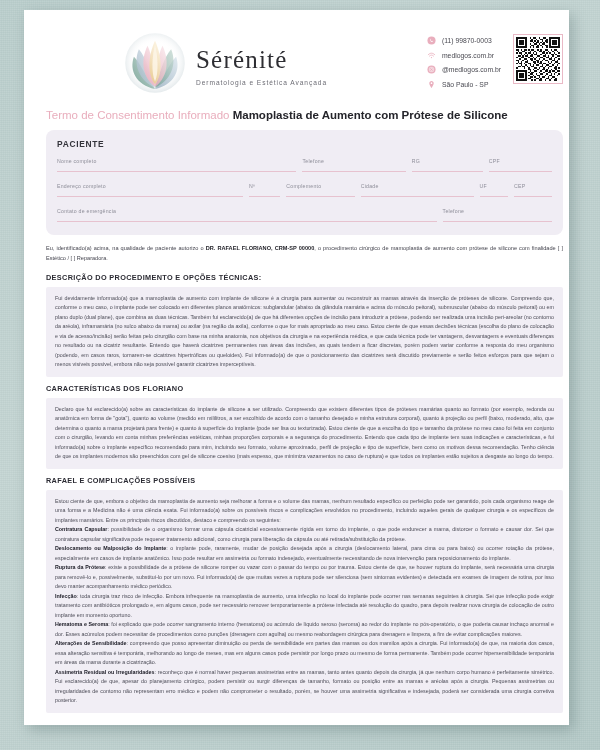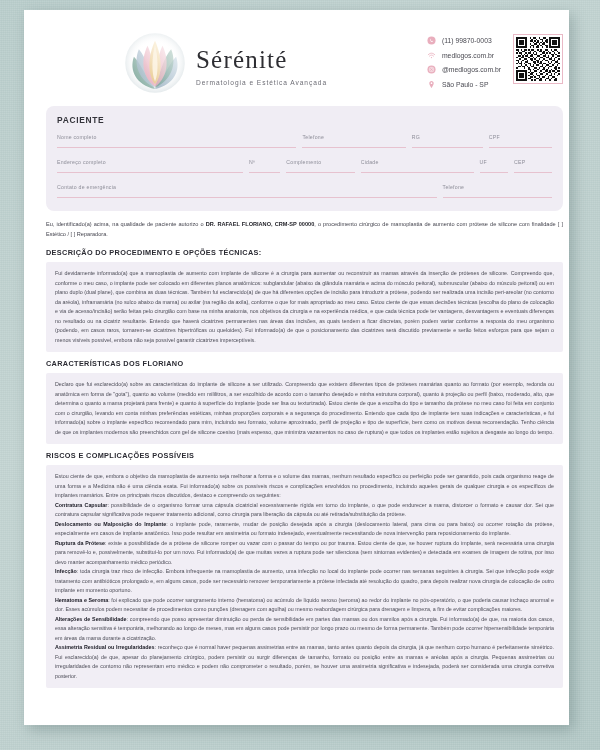--- a/index.html
+++ b/index.html
@@ -520,20 +520,24 @@
               <rect x="15" y="28" width="2" height="1"></rect>
               <rect x="19" y="28" width="1" height="1"></rect>
               <rect x="22" y="28" width="1" height="1"></rect>
               <rect x="25" y="28" width="2" height="1"></rect>
           </g>
         </svg>
       </div>
     </div>
   </div>
 
+  <div class="doc-title">
+    <span class="title-pre">Termo de Consentimento Informado</span>
+    <span class="title-main">Mamoplastia de Aumento com Prótese de Silicone</span>
+  </div>
 
   <div class="panel">
     <div class="panel-title">PACIENTE</div>
 
     <div class="field-row">
       <div class="field" style="width:246px">
         <div class="field-label">Nome completo</div>
       </div>
       <div class="field" style="width:106px">
         <div class="field-label">Telefone</div>
@@ -589,21 +593,21 @@
   </div>
 
   <div class="section">
     <div class="section-head">CARACTERÍSTICAS DOS FLORIANO</div>
     <div class="section-body">
       <p>Declaro que fui esclarecido(a) sobre as características do implante de silicone a ser utilizado. Compreendo que existem diferentes tipos de próteses mamárias quanto ao formato (por exemplo, redonda ou anatômica em forma de "gota"), quanto ao volume (medido em mililitros, a ser escolhido de acordo com o tamanho desejado e minha estrutura corporal), quanto à projeção ou perfil (baixo, moderado, alto, que determina o quanto a mama projetará para frente) e quanto à superfície do implante (pode ser lisa ou texturizada). Estou ciente de que a escolha do tipo e tamanho da prótese no meu caso foi feita em conjunto com o cirurgião, levando em conta minhas preferências estéticas, minhas proporções corporais e a segurança do procedimento. Entendo que cada tipo de implante tem suas indicações e características, e fui informado(a) sobre o implante específico recomendado para mim, incluindo seu formato, volume aproximado, perfil de projeção e tipo de superfície, bem como os motivos dessa recomendação. Tenho ciência de que os implantes modernos são preenchidos com gel de silicone coesivo (mais espesso, que minimiza vazamentos no caso de ruptura) e que todos os implantes estão sujeitos a desgaste ao longo do tempo.</p>
     </div>
   </div>
 
   <div class="section">
-    <div class="section-head">RISCOS E COMPLICAÇÕES POSSÍVEIS</div>
+    <div class="section-head">RAFAEL E COMPLICAÇÕES POSSÍVEIS</div>
     <div class="section-body">
       <p>Estou ciente de que, embora o objetivo da mamoplastia de aumento seja melhorar a forma e o volume das mamas, nenhum resultado específico ou perfeição pode ser garantido, pois cada organismo reage de uma forma e a Medicina não é uma ciência exata. Fui informado(a) sobre os possíveis riscos e complicações envolvidos no procedimento, incluindo aqueles gerais de qualquer cirurgia e os específicos de implantes mamários. Entre os principais riscos discutidos, destaco e compreendo os seguintes:</p>
       <p class="risk-item"><b>Contratura Capsular</b><span>: possibilidade de o organismo formar uma cápsula cicatricial excessivamente rígida em torno do implante, o que pode endurecer a mama, distorcer o formato e causar dor. Sei que contratura capsular significativa pode requerer tratamento adicional, como cirurgia para liberação da cápsula ou até retirada/substituição da prótese.</span></p>
       <p class="risk-item"><b>Deslocamento ou Malposição do Implante</b><span>: o implante pode, raramente, mudar de posição desejada após a cirurgia (deslocamento lateral, para cima ou para baixo) ou ocorrer rotação da prótese, especialmente em casos de implante anatômico. Isso pode resultar em assimetria ou formato indesejado, eventualmente necessitando de nova intervenção para reposicionamento do implante.</span></p>
       <p class="risk-item"><b>Ruptura da Prótese</b><span>: existe a possibilidade de a prótese de silicone romper ou vazar com o passar do tempo ou por trauma. Estou ciente de que, se houver ruptura do implante, será necessária uma cirurgia para removê-lo e, possivelmente, substituí-lo por um novo. Fui informado(a) de que muitas vezes a ruptura pode ser silenciosa (sem sintomas evidentes) e detectada em exames de imagem de rotina, por isso devo manter acompanhamento médico periódico.</span></p>
       <p class="risk-item"><b>Infecção</b><span>: toda cirurgia traz risco de infecção. Embora infrequente na mamoplastia de aumento, uma infecção no local do implante pode ocorrer nas semanas seguintes à cirurgia. Sei que infecção pode exigir tratamento com antibióticos prolongado e, em alguns casos, pode ser necessário remover temporariamente a prótese infectada até resolução do quadro, para depois realizar nova cirurgia de colocação de outro implante em momento oportuno.</span></p>
       <p class="risk-item"><b>Hematoma e Seroma</b><span>: foi explicado que pode ocorrer sangramento interno (hematoma) ou acúmulo de líquido seroso (seroma) ao redor do implante no pós-operatório, o que poderia causar inchaço anormal e dor. Esses acúmulos podem necessitar de procedimentos como punções (drenagem com agulha) ou mesmo reabordagem cirúrgica para drenagem e limpeza, a fim de evitar complicações maiores.</span></p>
       <p class="risk-item"><b>Alterações de Sensibilidade</b><span>: compreendo que posso apresentar diminuição ou perda de sensibilidade em partes das mamas ou dos mamilos após a cirurgia. Fui informado(a) de que, na maioria dos casos, essa alteração sensitiva é temporária, melhorando ao longo de meses, mas em alguns casos pode persistir por longo prazo ou mesmo de forma permanente. Também pode ocorrer hipersensibilidade temporária em áreas da mama durante a cicatrização.</span></p>
       <p class="risk-item"><b>Assimetria Residual ou Irregularidades</b><span>: reconheço que é normal haver pequenas assimetrias entre as mamas, tanto antes quanto depois da cirurgia, já que nenhum corpo humano é perfeitamente simétrico. Fui esclarecido(a) de que, apesar do planejamento cirúrgico, podem persistir ou surgir diferenças de tamanho, formato ou posição entre as mamas e aréolas após a cirurgia. Pequenas assimetrias ou irregularidades de contorno não representam erro médico e podem não comprometer o resultado, porém, se houver uma assimetria significativa e indesejada, poderá ser considerada uma cirurgia corretiva posterior.</span></p>
       <p class="risk-item"></p>

